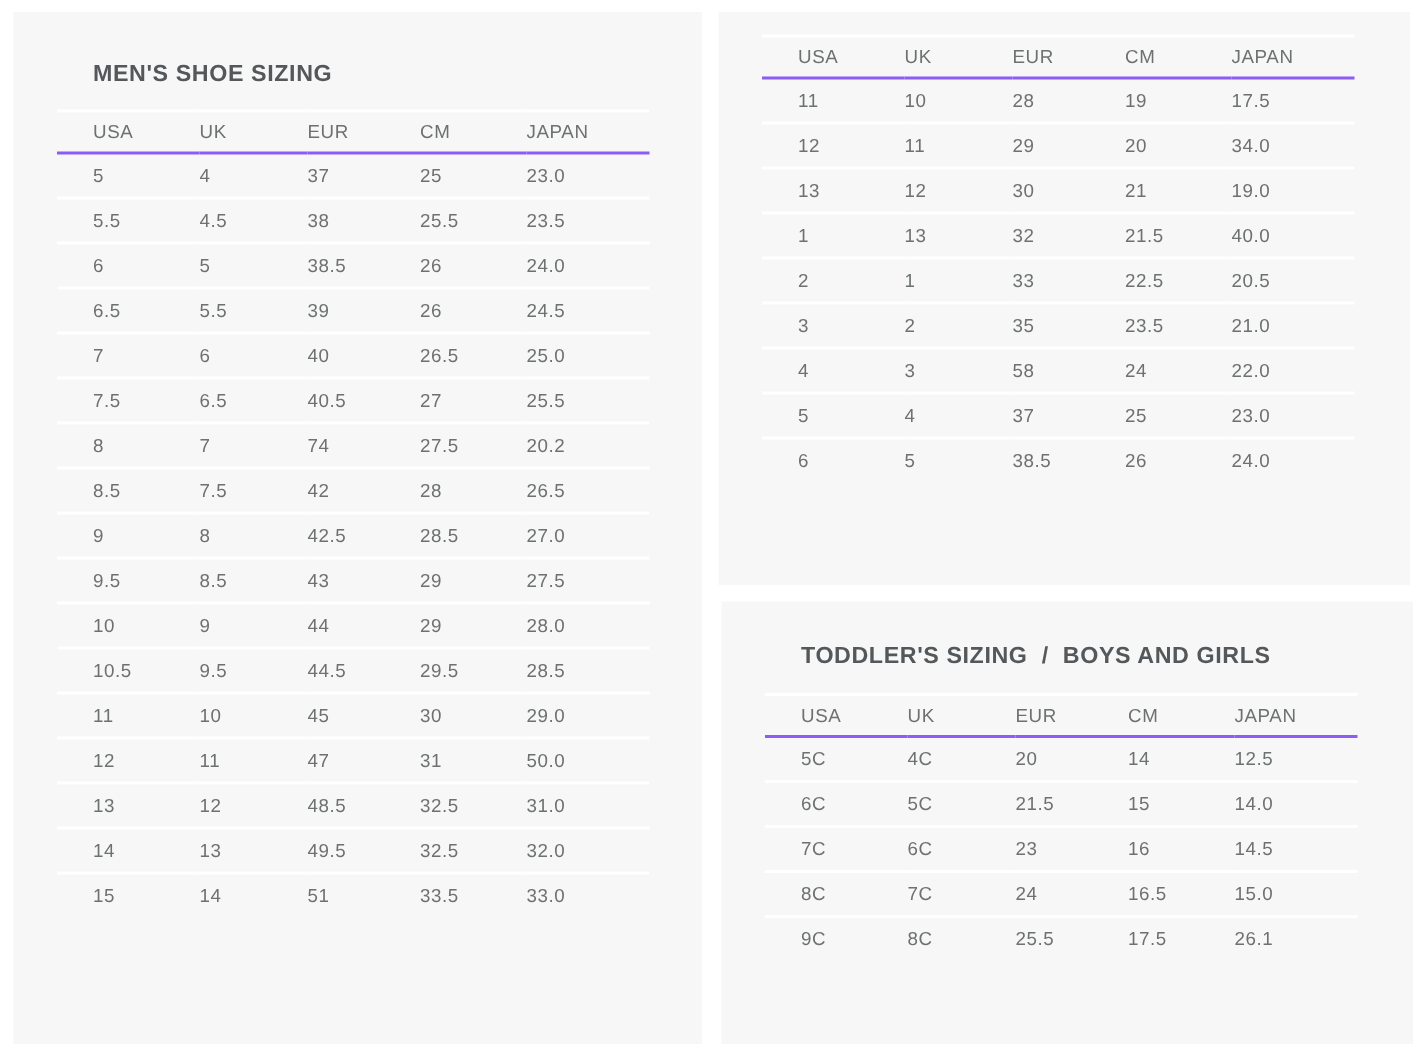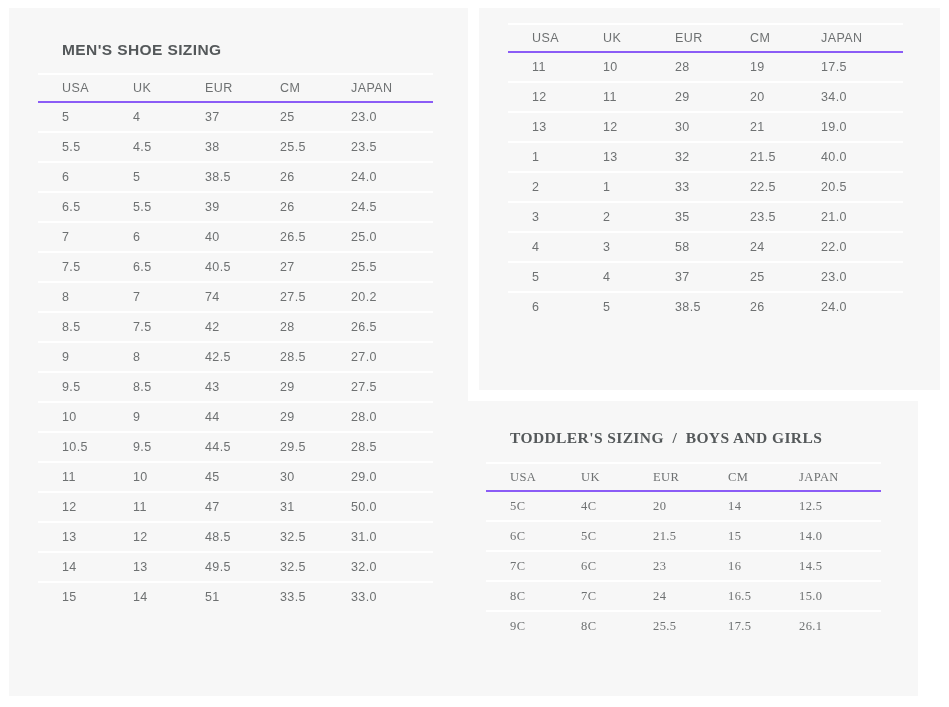--- a/index.html
+++ b/index.html
@@ -14,21 +14,21 @@
     height: 707px;
     background: #ffffff;
     overflow: hidden;
   }
   .card {
     position: absolute;
     background: #f7f7f7;
   }
   .card-mens    { left: 9px;   top: 8px;   width: 459px; height: 688px; }
   .card-kids    { left: 479px; top: 8px;   width: 461px; height: 382px; }
-  .card-toddler { left: 457px; top: 401px; width: 461px; height: 295px; font-family: Liberation Serif, serif; }
+  .card-toddler { left: 481px; top: 401px; width: 461px; height: 295px; }
 
   .card-title {
     margin: 34px 0 0 53px;
     font-size: 15.5px;
     line-height: 16px;
     font-weight: 700;
     letter-spacing: 0.4px;
     color: #54585a;
     white-space: pre;
   }

